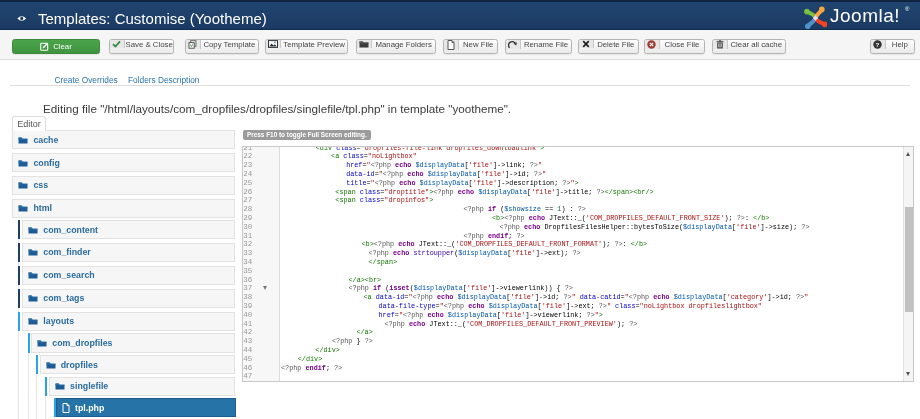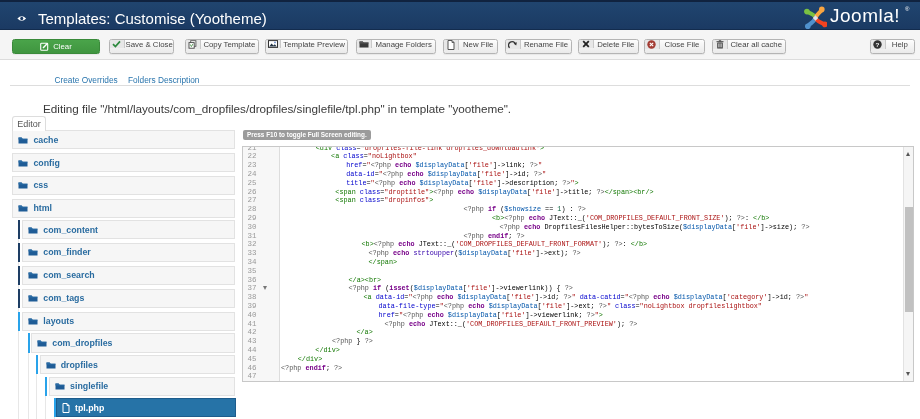--- a/index.html
+++ b/index.html
@@ -37,21 +37,21 @@
 .tline { position:absolute; width:1px; background:#e7e7e7; }
 
 #tip { position:absolute; left:243px; top:129.8px; height:10px; background:#9b9b9b; border-radius:2px;
   color:#fff; font-size:6.4px; font-weight:bold; line-height:10px; padding:0 4px; }
 
 #ed { position:absolute; left:242.3px; top:145.9px; width:672.0px; height:236.4px;
   border:1px solid #c8c8c8; background:#fff; overflow:hidden; }
 #gutter { position:absolute; left:0; top:0; width:37.2px; height:100%; background:#f7f7f7; border-right:1px solid #ddd; }
 #lnums { position:absolute; left:0; top:-3.3px; width:17.5px; }
 .ln { height:8.8px; line-height:8.8px; font-family:"Liberation Mono",monospace; font-size:7.5px;
-  color:#999; text-align:center; }
+  color:#999; text-align:left; }
 #fold { position:absolute; left:20px; top:139.0px; width:0; height:0;
   border-left:2.6px solid transparent; border-right:2.6px solid transparent; border-top:4px solid #777; }
 #code { position:absolute; left:38.2px; top:-3.3px; width:760px;
   transform:scaleX(0.906); transform-origin:0 0; }
 .cl { height:8.8px; line-height:8.8px; font-family:"Liberation Mono",monospace; font-size:7.5px;
   white-space:pre; color:#000; }
 .cm { color:#555; } .ck { color:#708; font-weight:bold;} .cb { color:#30a; } .cv { color:#05a; }
 .cs { color:#a11; } .ct { color:#170; } .ca { color:#00c; } .cn { color:#164; } .cp { color:#000; }
 #sbar { position:absolute; right:0; top:0; width:10px; height:100%; background:#f5f5f5; border-left:1px solid #e2e2e2; }
 .sarr { position:absolute; left:2.2px; width:0; height:0; border-left:2.8px solid transparent; border-right:2.8px solid transparent; }

